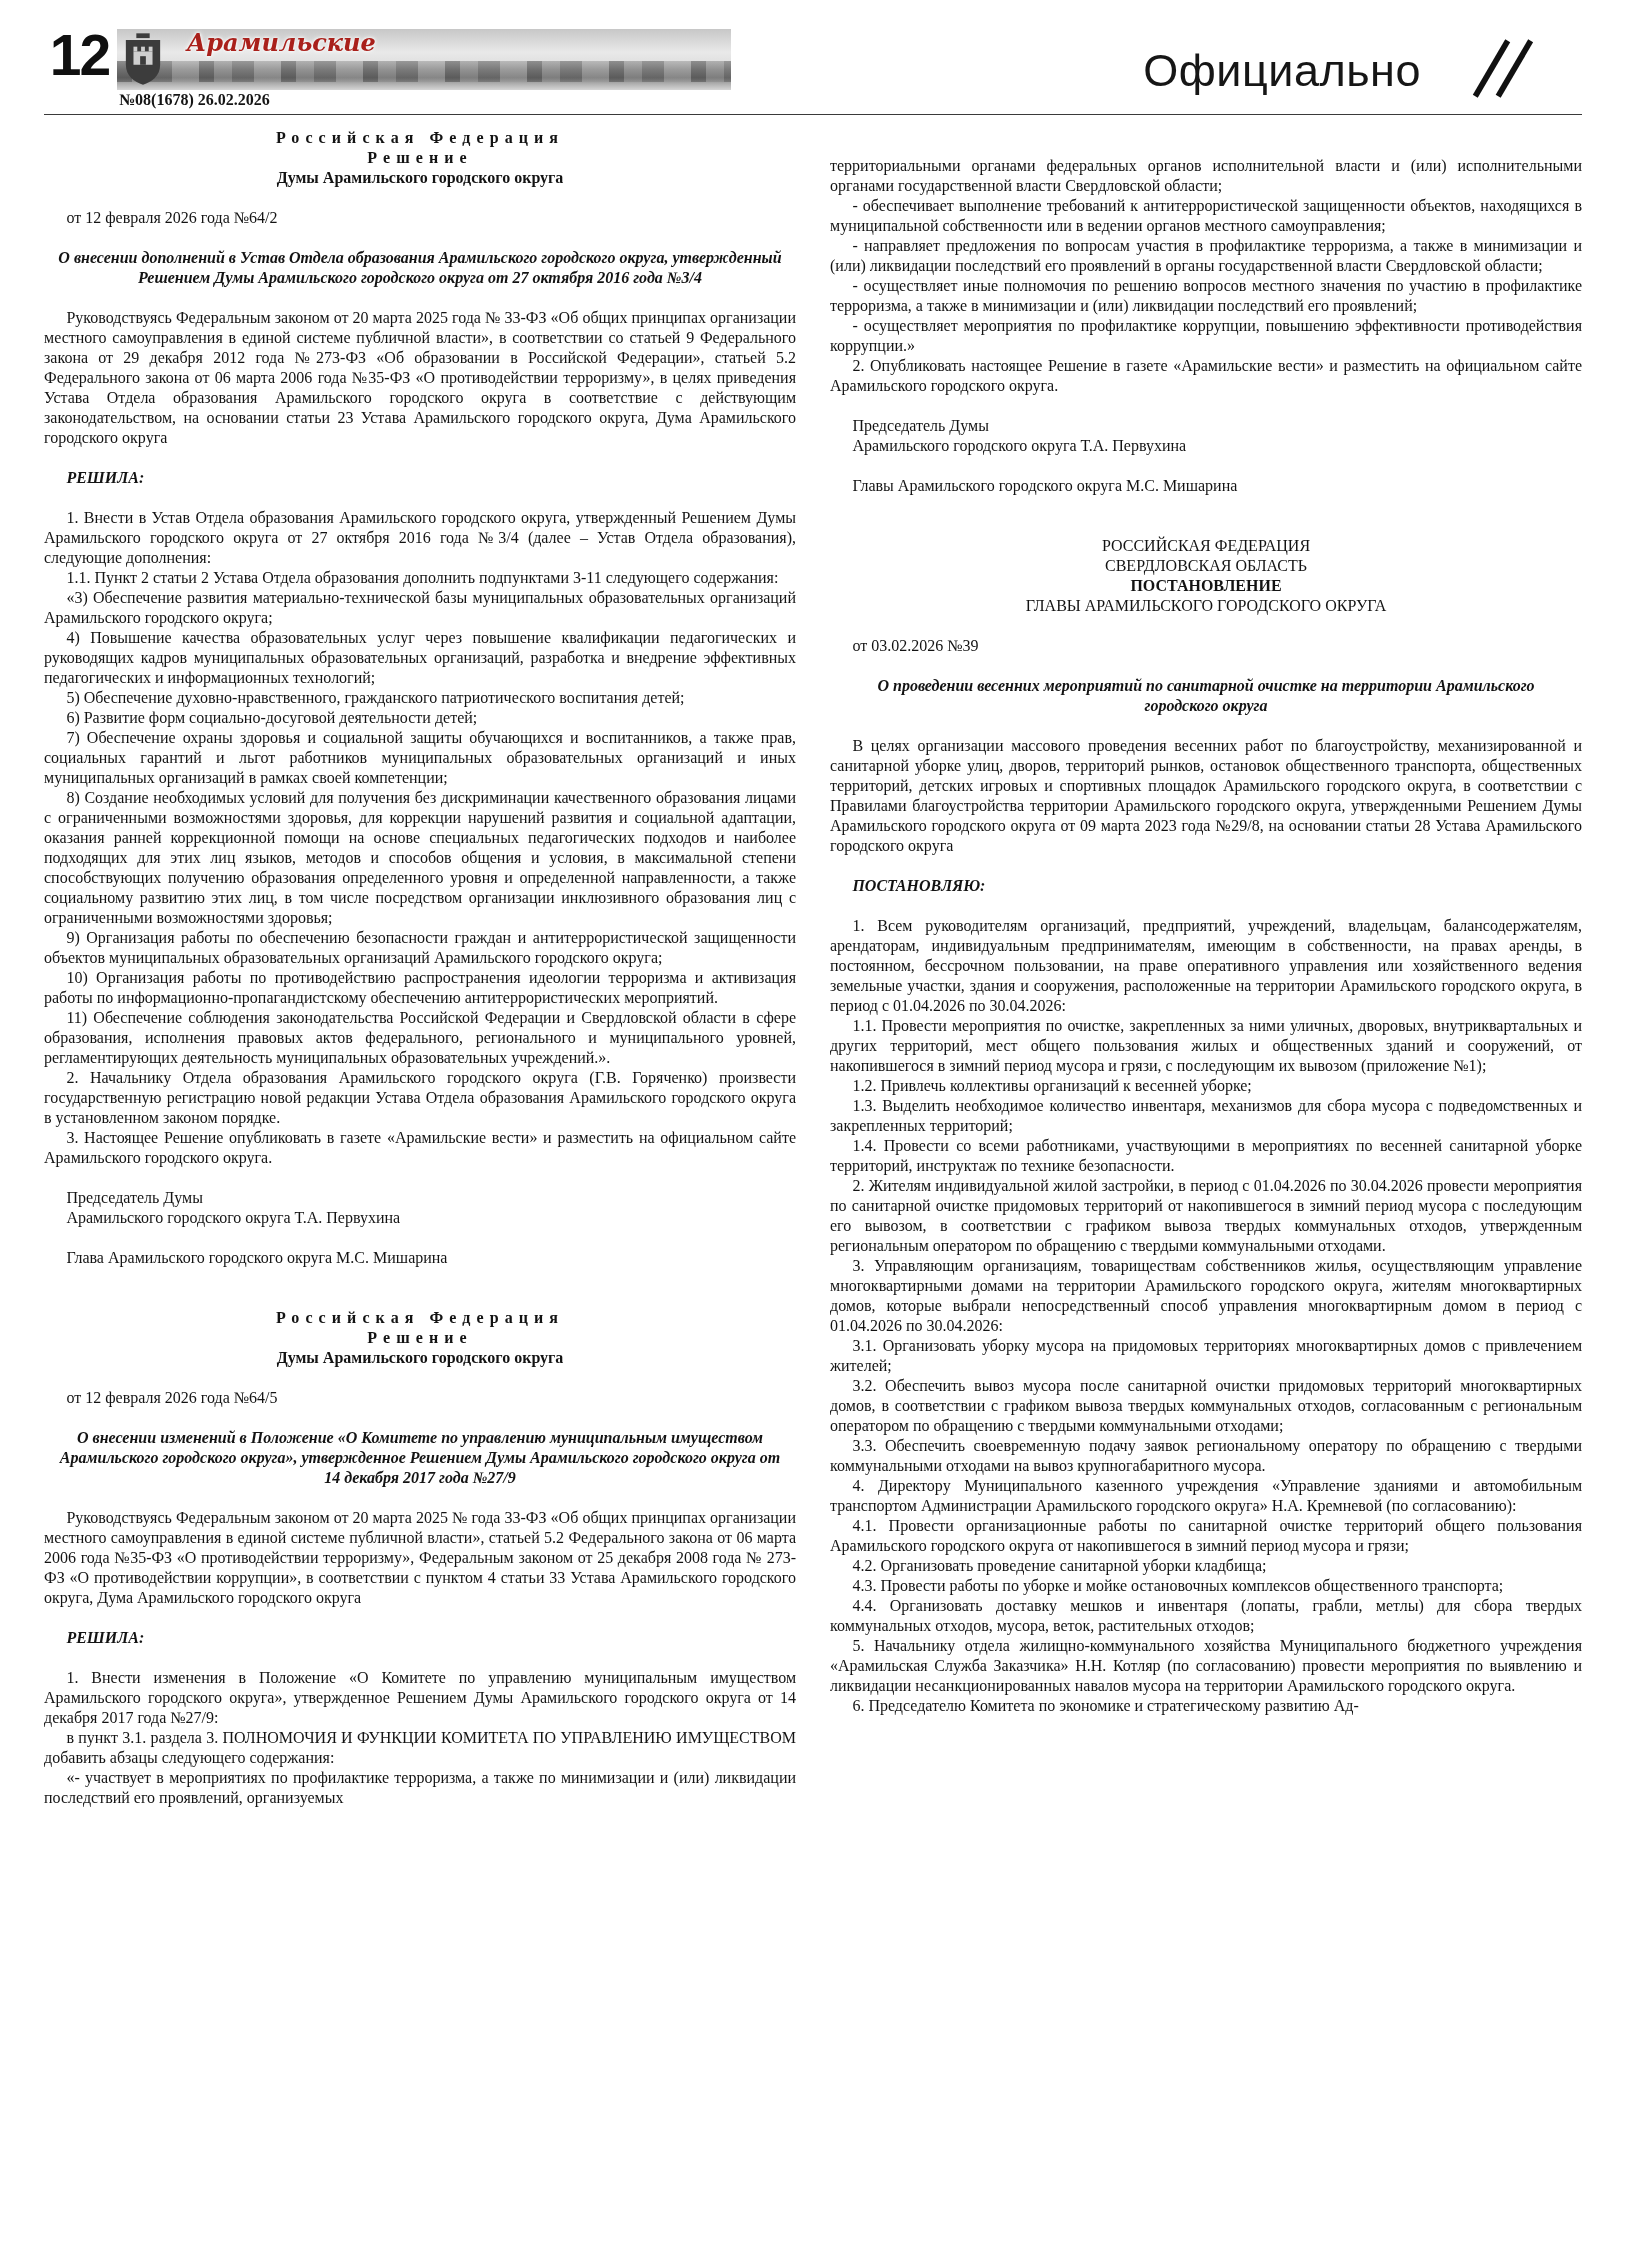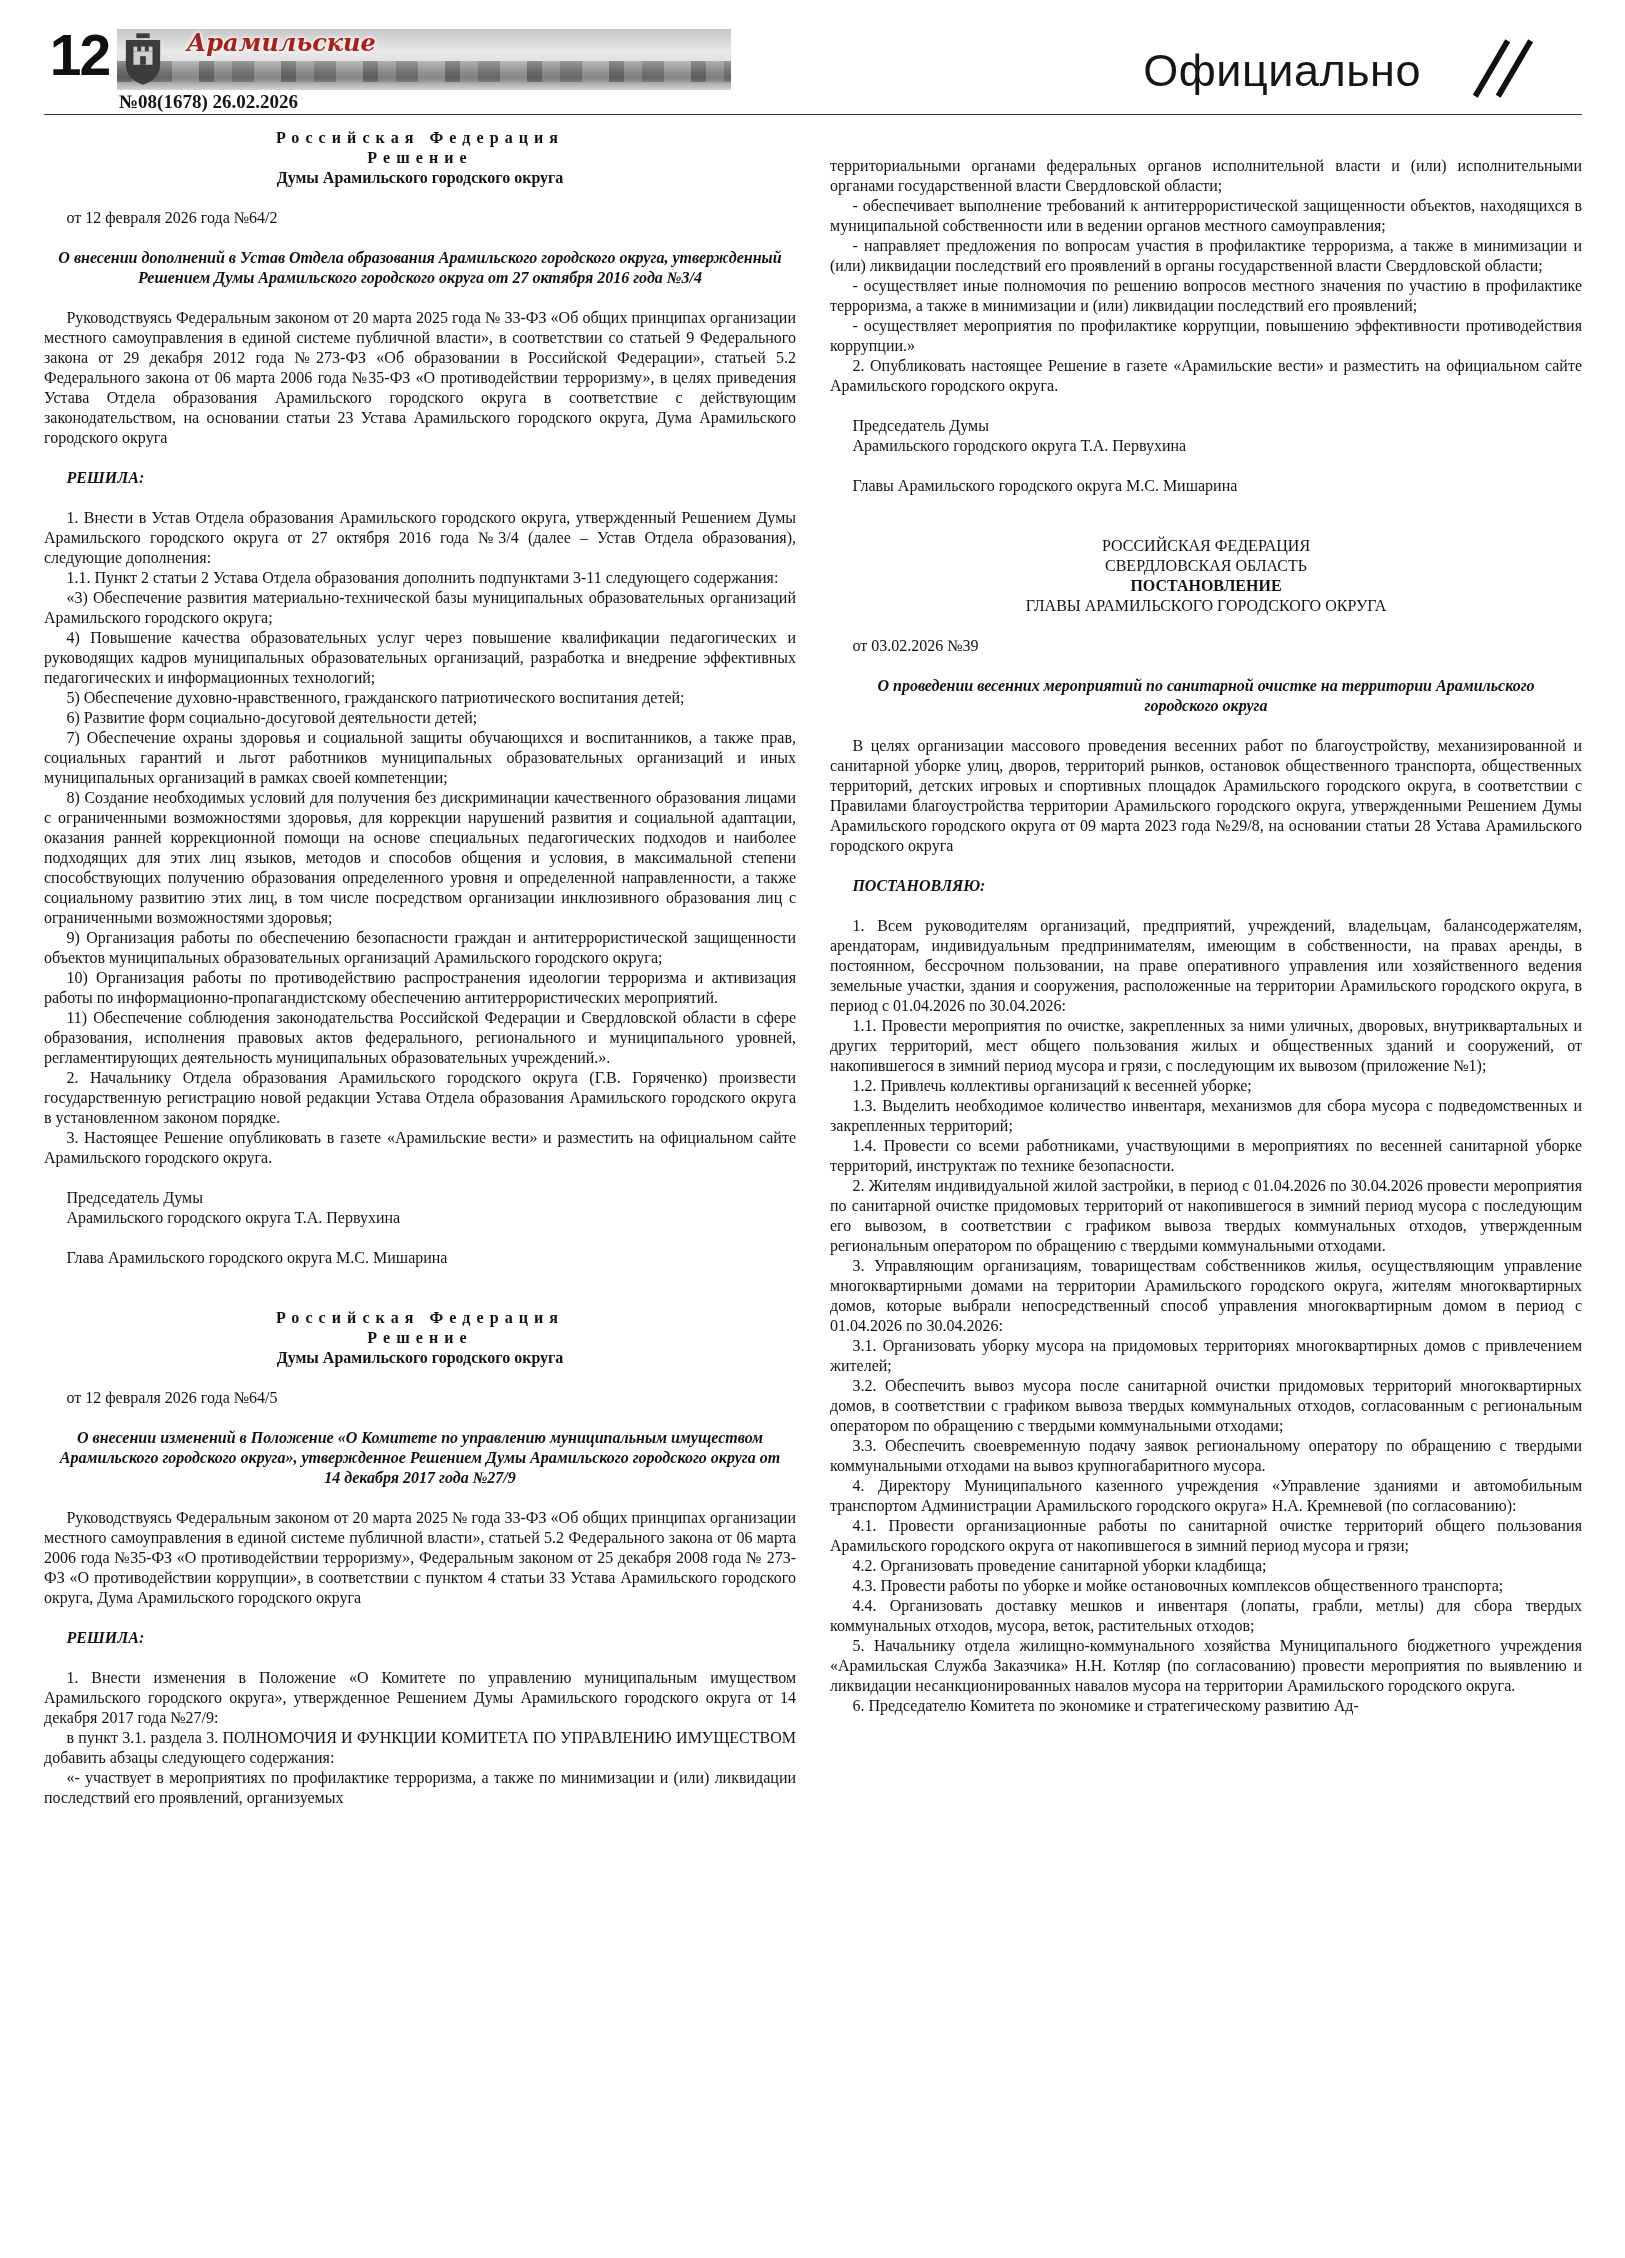--- a/index.html
+++ b/index.html
@@ -35,21 +35,21 @@
     font-family:"DejaVu Serif", serif; font-style:italic; font-weight:bold;
     font-size:24px; line-height:1; color:#a9201b; text-shadow:0 0 2.9px #fff, 0 0 4.8px #fff;
   }
   .logo-bottom {
     font-family:"Liberation Sans", sans-serif; font-weight:800;
     font-size:38px; line-height:.95; color:#a9201b; letter-spacing:2.9px;
     text-shadow:0 0 2.9px #fff, 0 0 4.8px #fff;
   }
   .issue-line {
     position:absolute; left:75px; top:62px;
-    font-size:19px; font-weight:700; color:#151515;
+    font-size:16px; font-weight:700; color:#151515;
   }
   .section-title {
     position:absolute; right:161px; top:19px;
     font-family:"Liberation Sans", sans-serif; font-weight:500;
     font-size:45px; line-height:1; color:#161616; letter-spacing:0.5px;
   }
   .slashes { position:absolute; right:38px; top:7.6px; }
 
   
   .columns { display:flex; gap:34px; margin-top:13.4px; }

